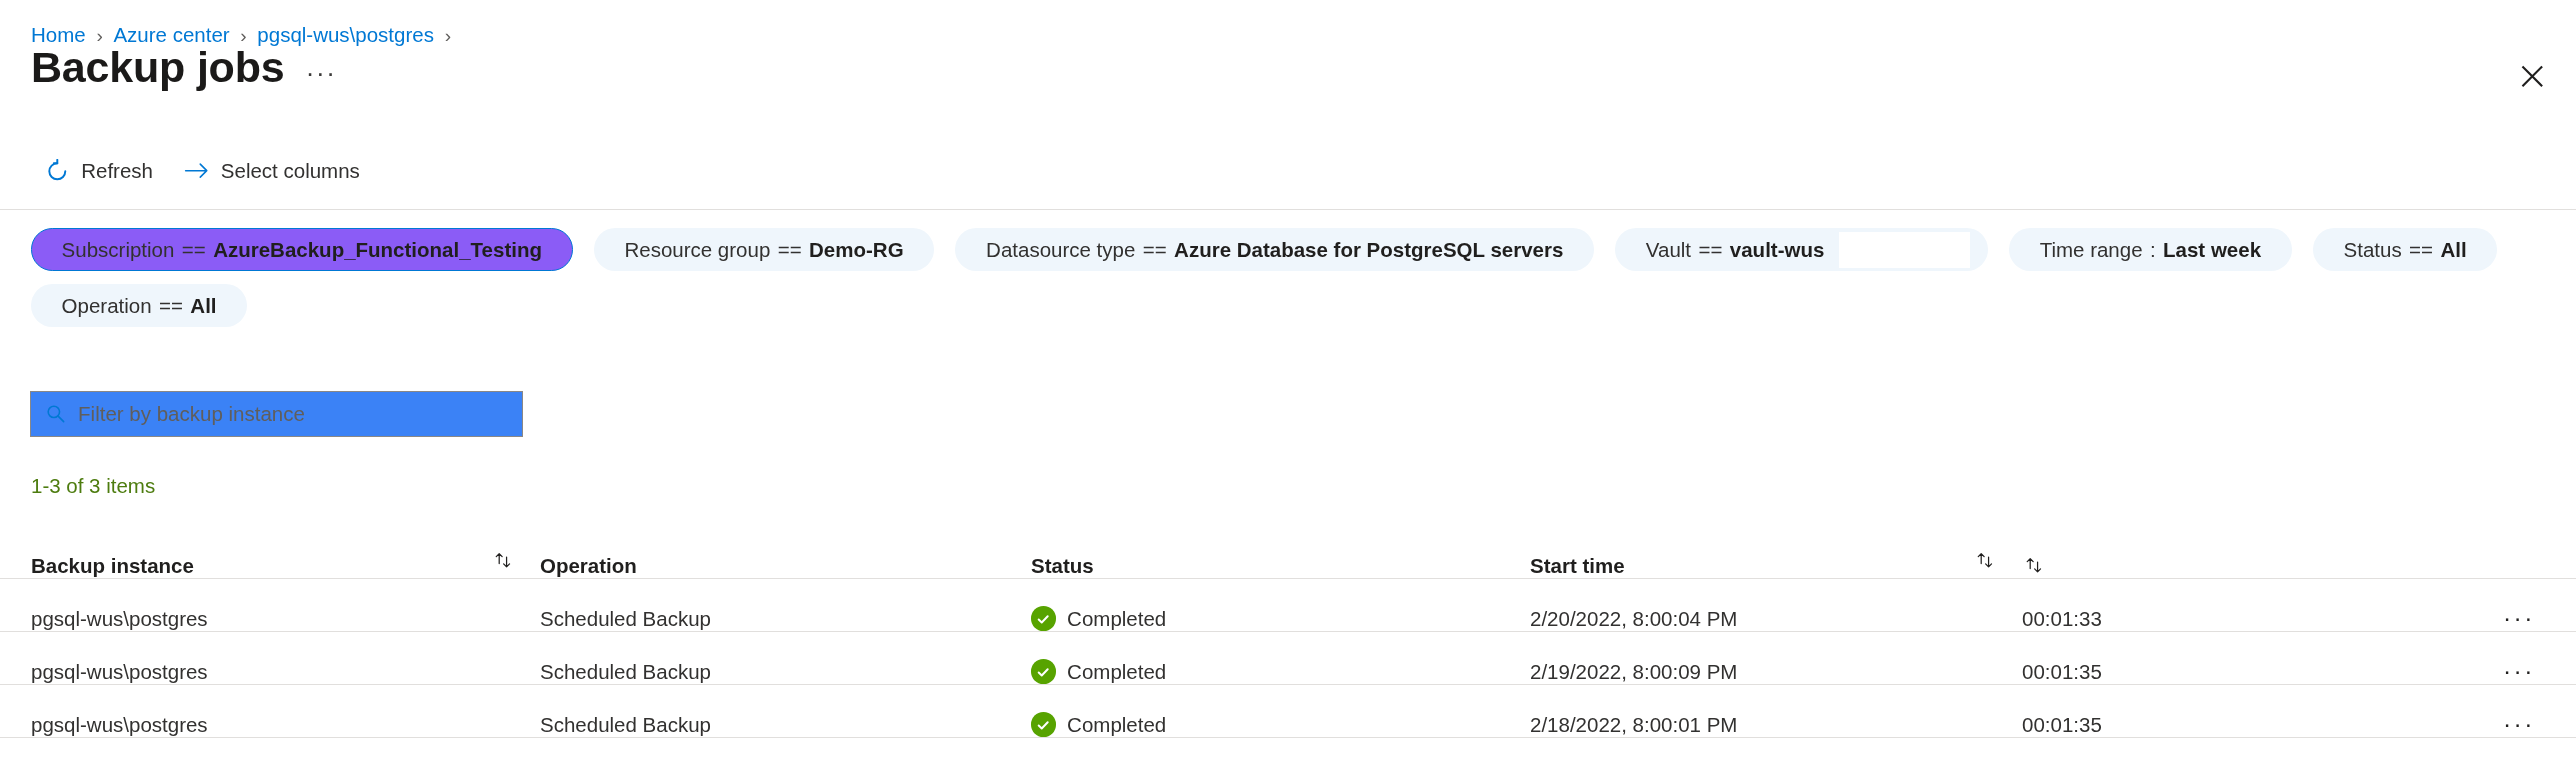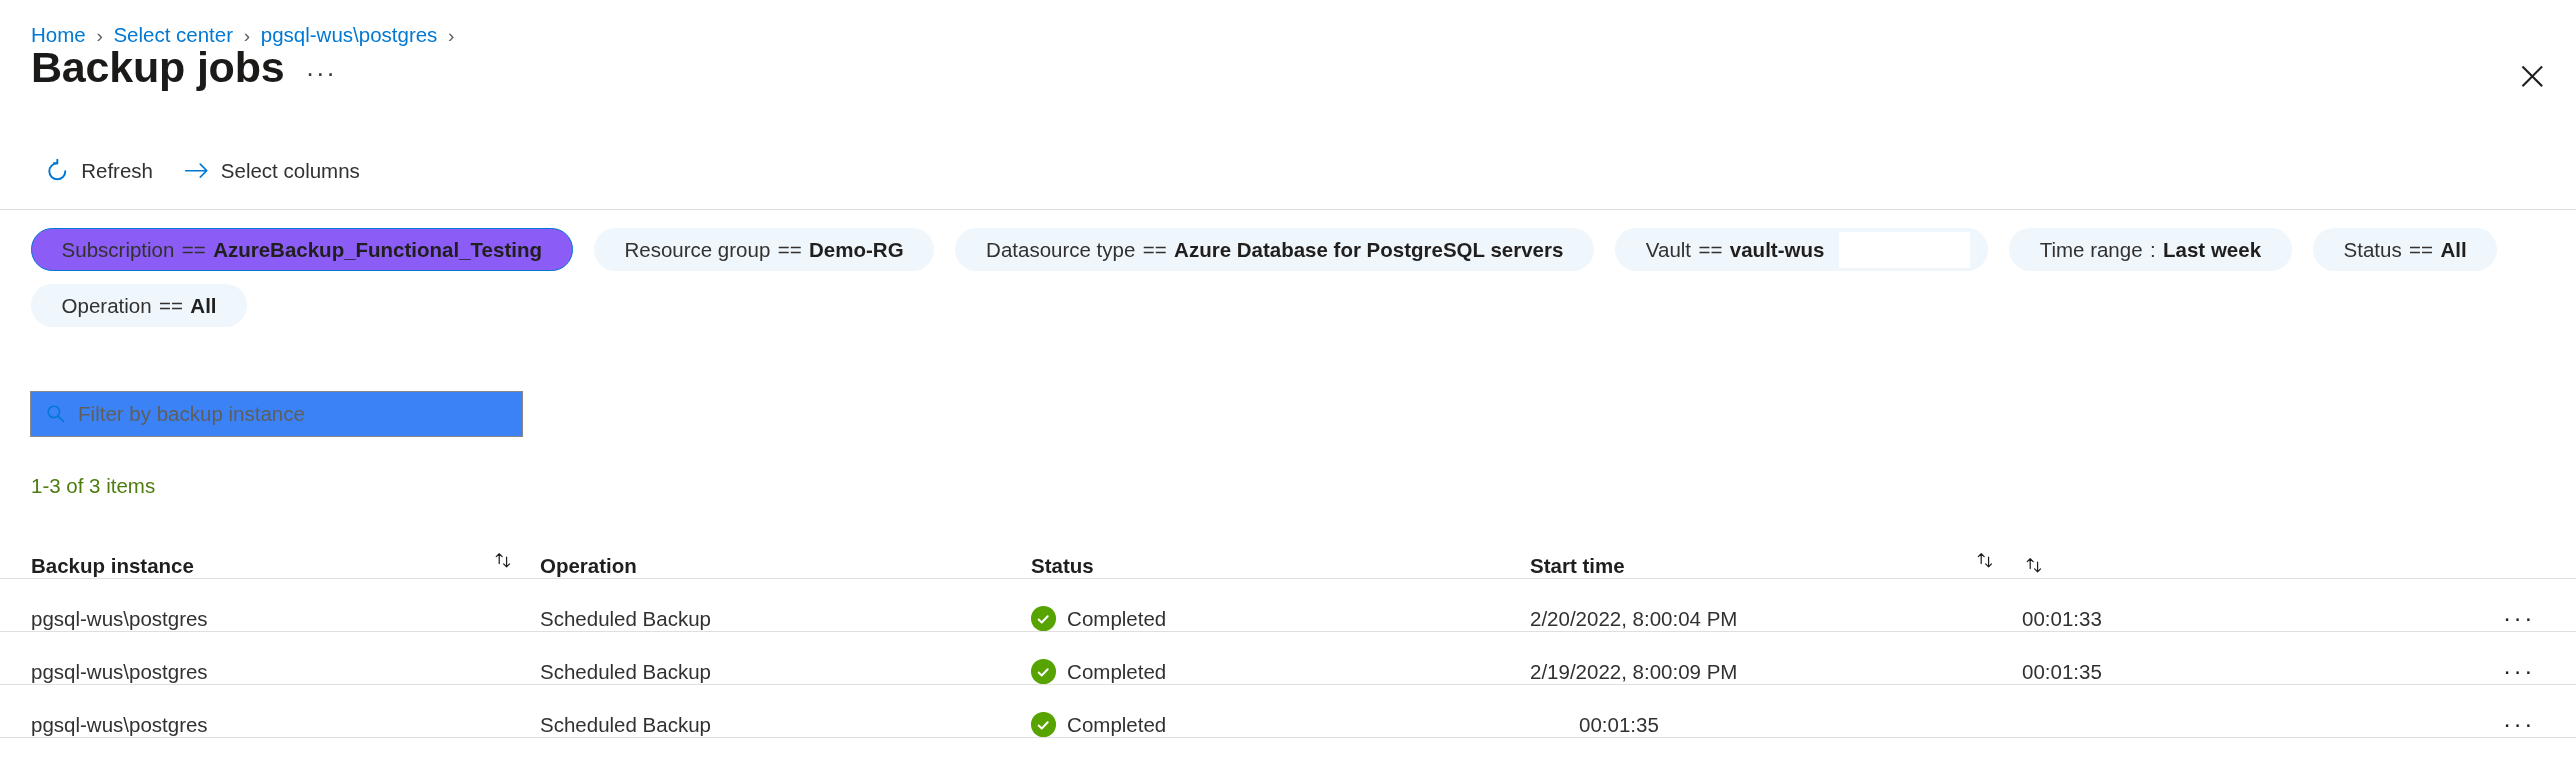--- a/index.html
+++ b/index.html
@@ -283,21 +283,21 @@
   .trow.data { position: relative; }
 </style>
 </head>
 <body>
 
 <div class="page">
 
   <div class="breadcrumb">
     <span class="crumb-link">Home</span>
     <span class="crumb-sep">›</span>
-    <span class="crumb-link">Select center</span>
+    <span class="crumb-link">Azure center</span>
     <span class="crumb-sep">›</span>
     <span class="crumb-link">pgsql-wus\postgres</span>
     <span class="crumb-sep">›</span>
   </div>
 
   <div class="title-row">
     <div class="page-title">Backup jobs</div>
     <div class="title-ellipsis">···</div>
   </div>
 
@@ -466,20 +466,21 @@
       <div class="c-sort1"></div>
       <div class="c-oper">Scheduled Backup</div>
       <div class="c-status">
         <span class="status-ico">
           <svg width="16.4" height="16.4" viewBox="0 0 20 20">
             <path d="M4.5 10.4 L8.2 14 L15.5 6.4" stroke="#ffffff" stroke-width="2.4" fill="none" stroke-linecap="round" stroke-linejoin="round"></path>
           </svg>
         </span>
         <span>Completed</span>
       </div>
+      <div class="c-start">2/18/2022, 8:00:01 PM</div>
       <div class="c-sort2"></div>
       <div class="c-dur">00:01:35</div>
       <div class="c-sort3"></div>
       <div class="row-menu">···</div>
     </div>
 
   </div>
 
 </div>
 

